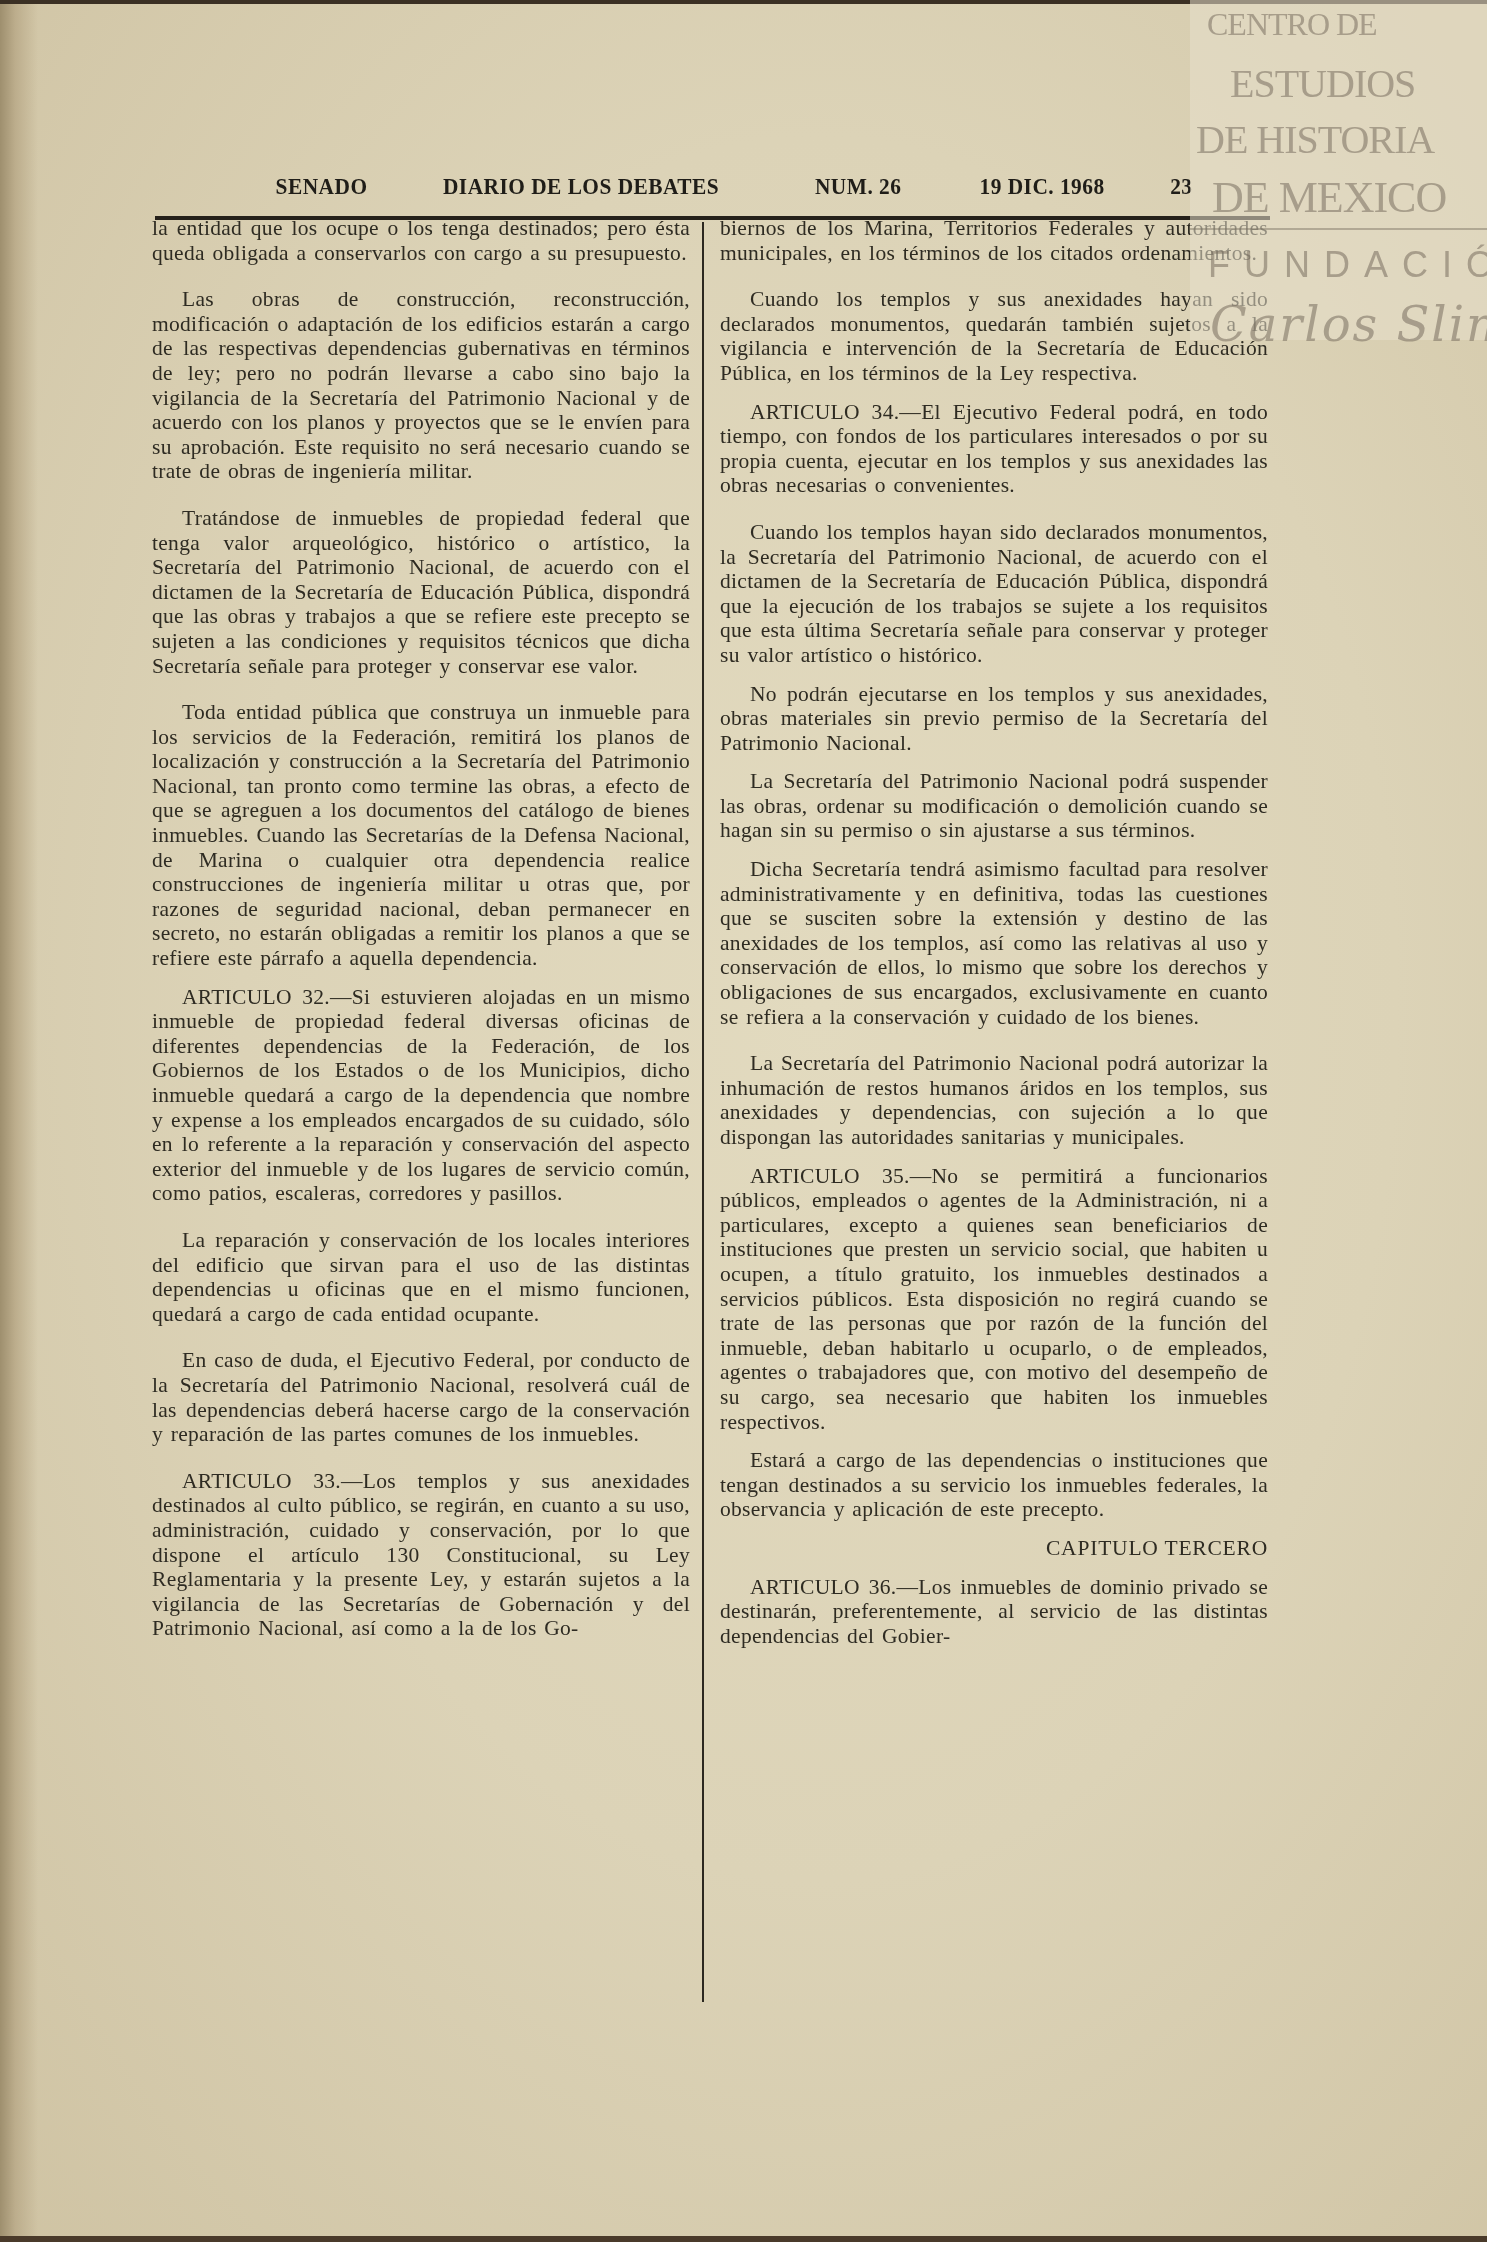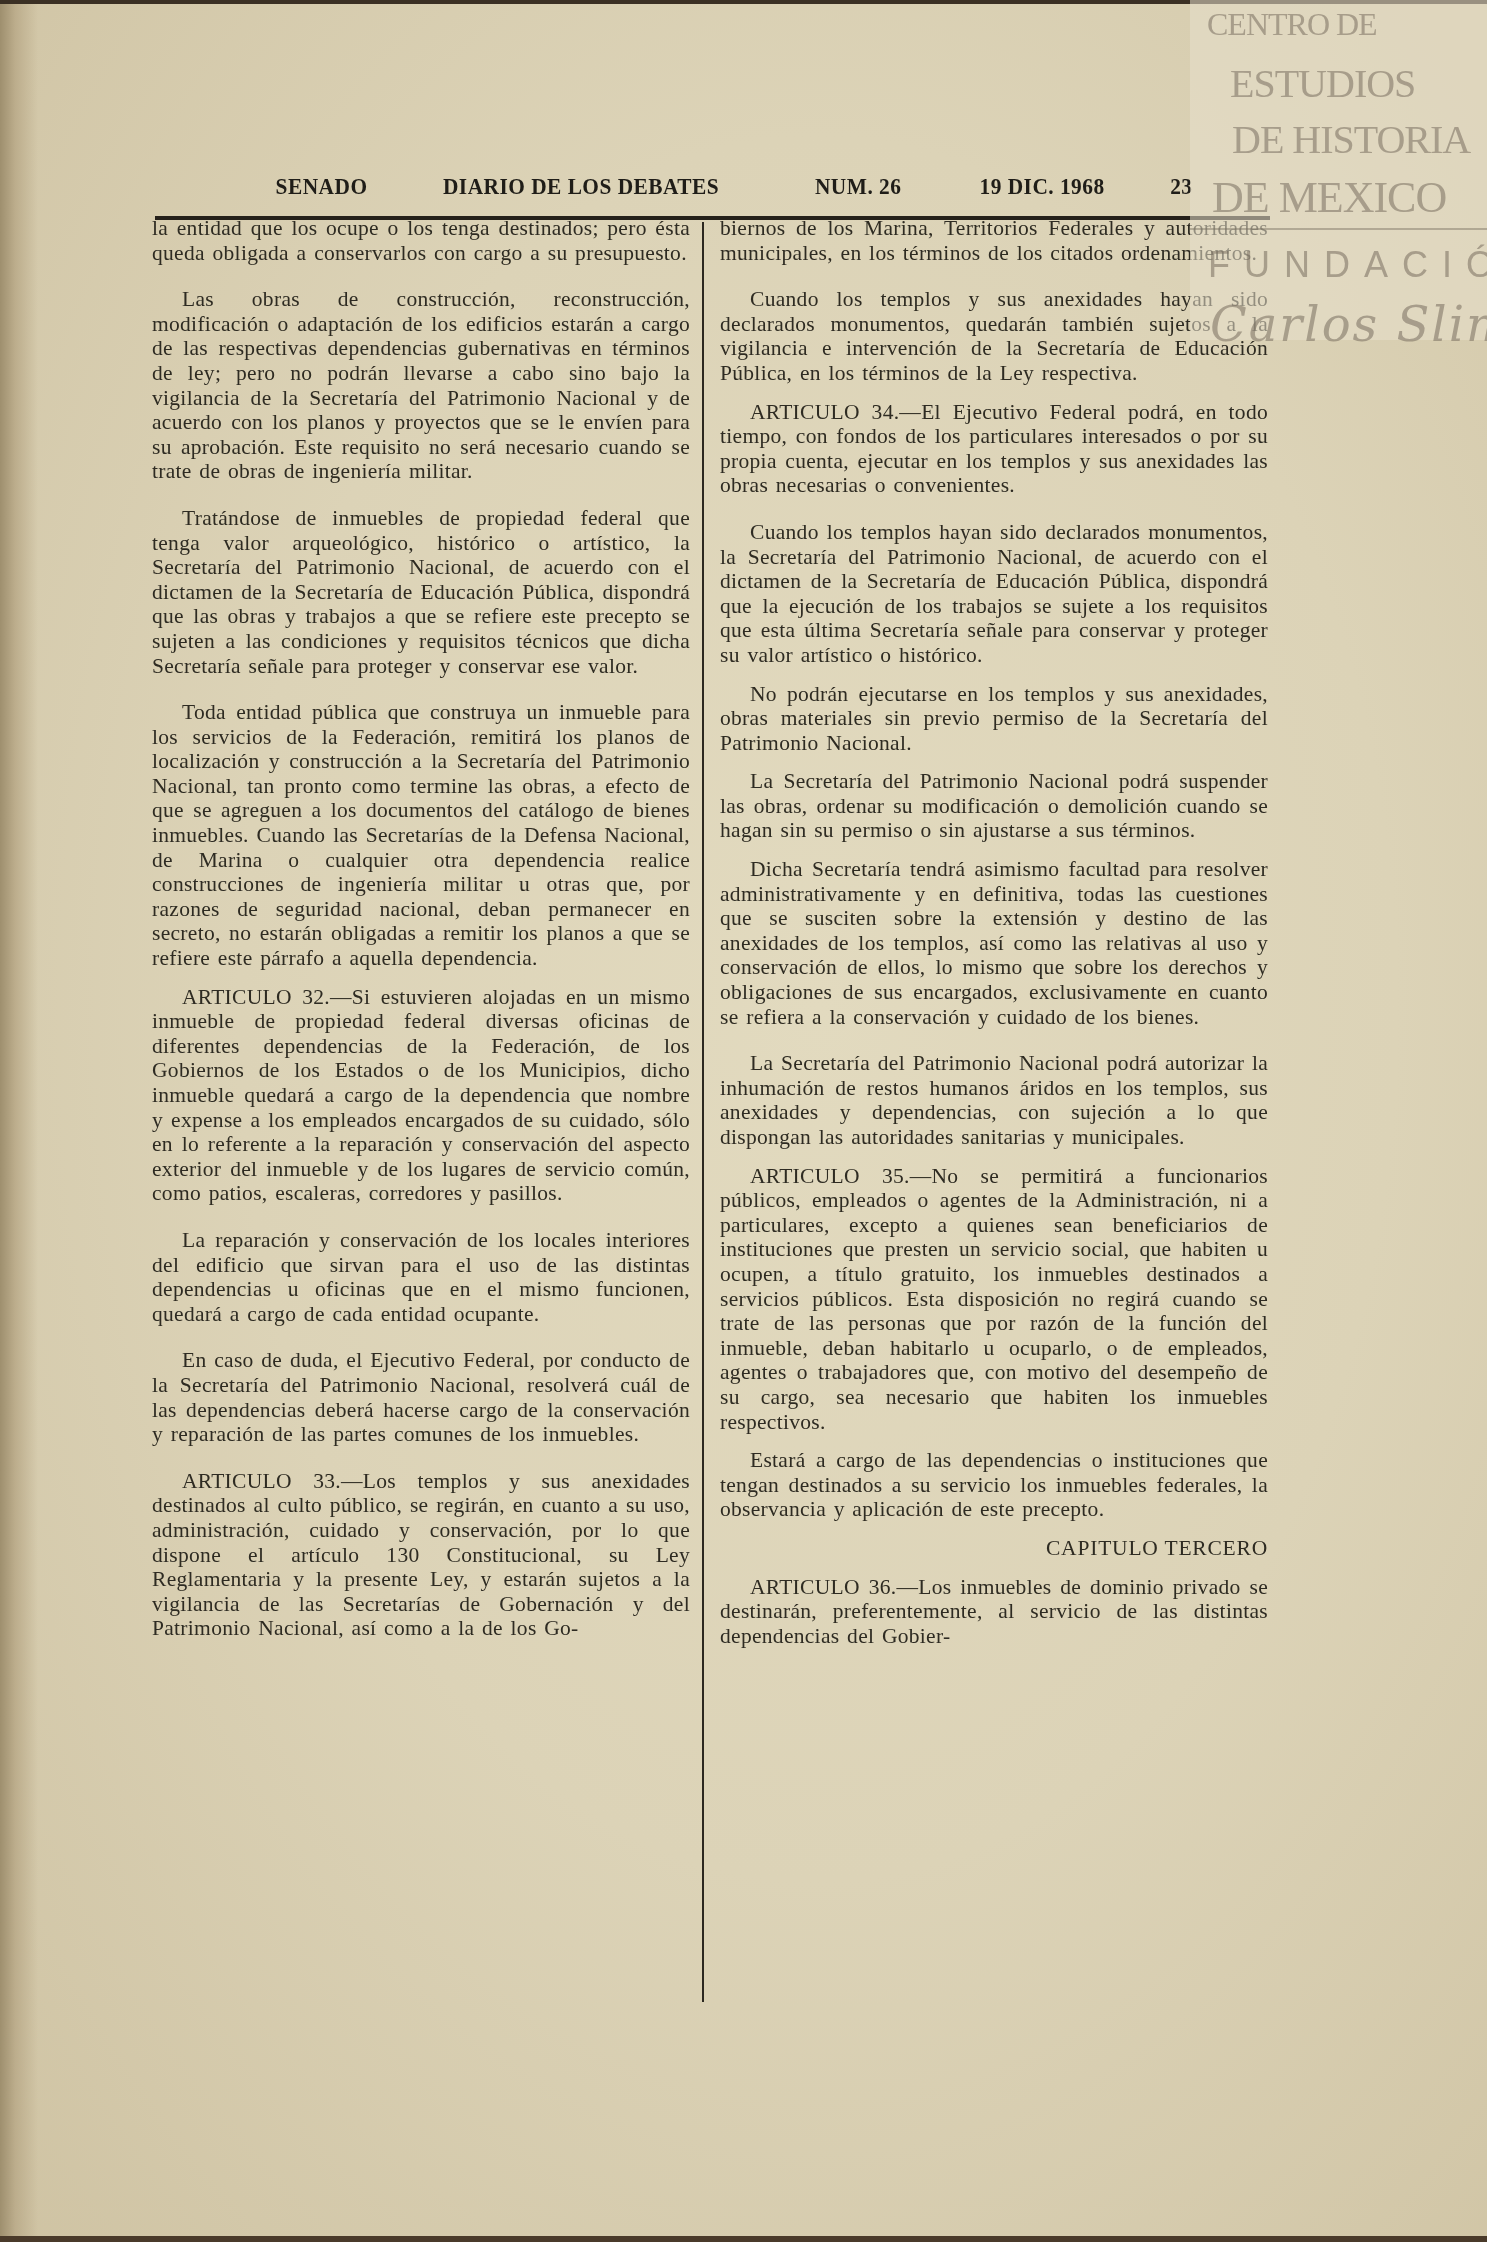--- a/index.html
+++ b/index.html
@@ -109,21 +109,21 @@
       background: rgba(232, 224, 204, 0.55);
     }
     .wm {
       position: absolute;
       color: rgba(120, 110, 95, 0.55);
       font-family: "Liberation Serif", "DejaVu Serif", serif;
       white-space: nowrap;
     }
     .wm-1 { left: 1207px; top: 6px; font-size: 32px; letter-spacing: -1px; font-family: Liberation Serif, serif; }
     .wm-2 { left: 1230px; top: 60px; font-size: 40px; letter-spacing: -1px; }
-    .wm-3 { left: 1232px; top: 116px; font-size: 40px; letter-spacing: -1px; text-align: right; }
+    .wm-3 { left: 1196px; top: 116px; font-size: 40px; letter-spacing: -1px; text-align: right; }
     .wm-4 { left: 1212px; top: 172px; font-size: 44px; letter-spacing: -1px; text-align: right; }
     .wm-rule {
       position: absolute;
       left: 1190px; top: 228px;
       width: 297px; height: 2px;
       background: rgba(120, 110, 95, 0.45);
     }
     .wm-5 {
       left: 1208px; top: 244px;
       font-family: "Liberation Sans", "DejaVu Sans", sans-serif;

